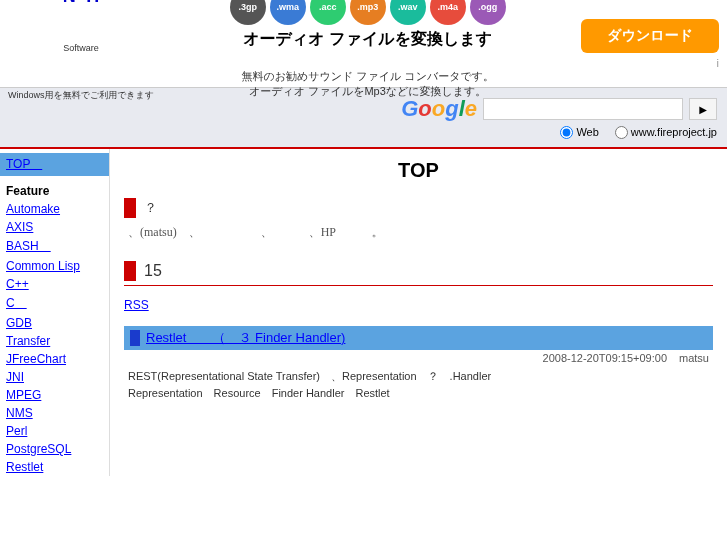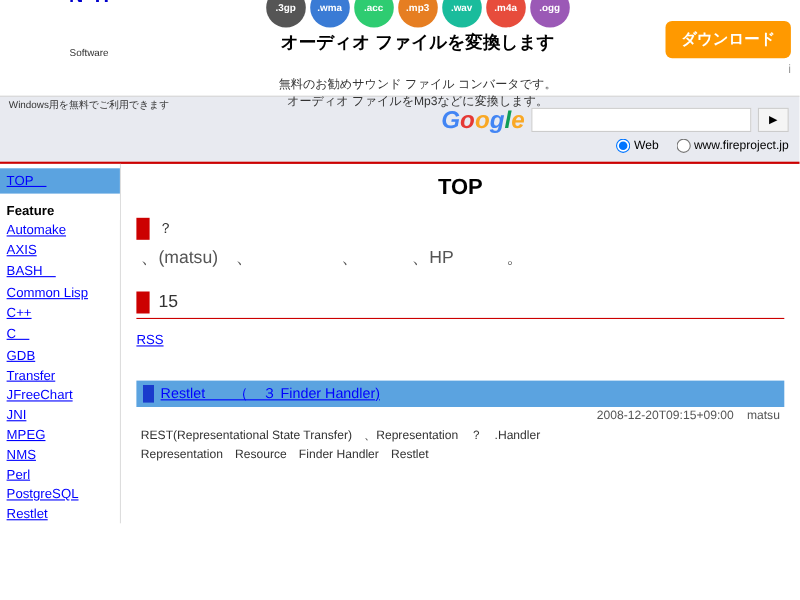--- a/index.html
+++ b/index.html
@@ -62,21 +62,21 @@
       display: flex;
       flex-direction: column;
       align-items: center;
       margin-left: 10px;
     }
     .dl-btn {
       background: #f90;
       color: #fff;
       font-size: 14px;
       font-weight: bold;
-      padding: 8px 14px;
+      padding: 8px 26px;
       border-radius: 6px;
       border: none;
       cursor: pointer;
     }
     .info-icon {
       font-size: 11px;
       color: #999;
       margin-top: 4px;
       align-self: flex-end;
     }
@@ -198,24 +198,25 @@
       width: 12px;
       height: 20px;
       background: #c00;
       flex-shrink: 0;
     }
     .section-question {
       font-size: 13px;
       color: #333;
     }
     .section-desc {
-      font-size: 16px;
+      font-size: 12px;
       color: #555;
       margin-bottom: 20px;
       padding-left: 4px;
+      font-family: Liberation Serif, serif;
     }
 
     .count-row {
       display: flex;
       align-items: center;
       gap: 8px;
       margin-bottom: 2px;
     }
     .count-number {
       font-size: 16px;
@@ -231,21 +232,21 @@
       color: #00f;
       text-decoration: underline;
       font-size: 12px;
       margin-bottom: 8px;
       display: inline-block;
     }
 
     
     .article-entry {
       border: none;
-      margin-top: 22px;
+      margin-top: 6px;
     }
     .article-title-row {
       background: #5ba3e0;
       padding: 3px 6px;
       display: flex;
       align-items: center;
       gap: 6px;
     }
     .article-title-row .blue-box {
       width: 10px;

